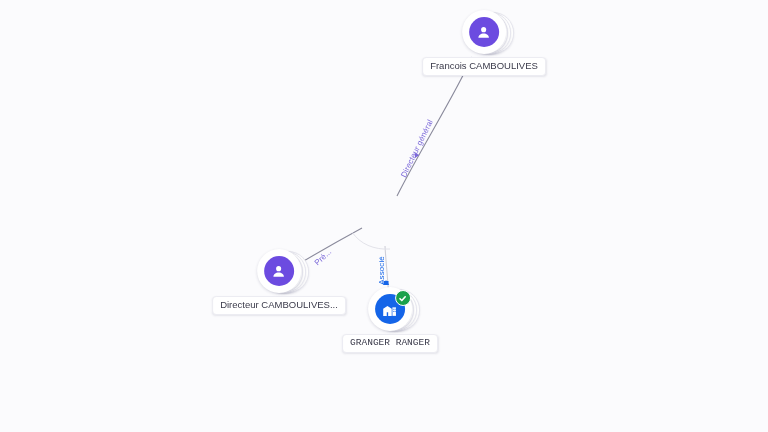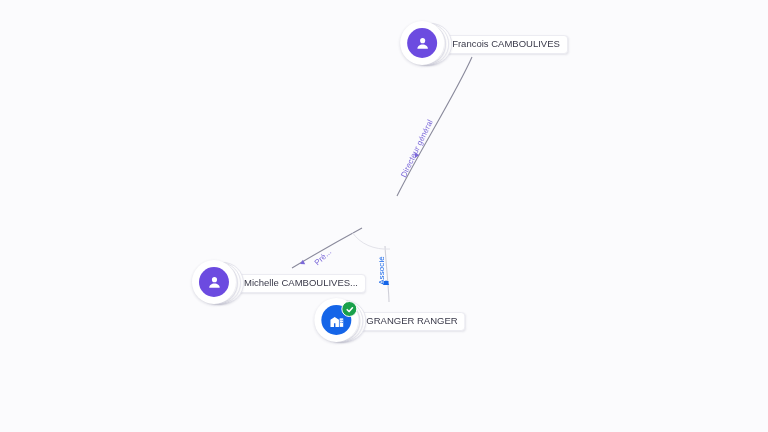--- a/index.html
+++ b/index.html
@@ -30,21 +30,21 @@
     width: 768px;
     height: 432px;
     pointer-events: none;
   }
 
   
   .node {
     position: absolute;
     transform: translate(-50%, -50%);
     display: flex;
-    flex-direction: row;
+    flex-direction: column;
     align-items: center;
   }
 
   
   .stack-wrap {
     position: relative;
     width: 44px;
     height: 44px;
   }
   .stack-card {
@@ -228,24 +228,24 @@
       <div class="stack-card s3"></div>
       <div class="avatar-holder">
         <div class="avatar-disc person">
           <svg width="17" height="17" viewBox="0 0 24 24" fill="#ffffff">
             <circle cx="12" cy="8" r="3.6"></circle>
             <path d="M4.6 19.4c0-3.7 3.3-6 7.4-6s7.4 2.3 7.4 6z"></path>
           </svg>
         </div>
       </div>
     </div>
-    <div class="node-label">Michelle CAMBOULIVES...</div>
+    <div class="node-label">Directeur CAMBOULIVES...</div>
   </div>
 
-  <div class="node" style="left:390px; top:320px;">
+  <div class="node" style="left:390px; top:320px;font-family:Liberation Mono, monospace;">
     <div class="stack-wrap">
       <div class="stack-card s1"></div>
       <div class="stack-card s2"></div>
       <div class="stack-card s3"></div>
       <div class="avatar-holder">
         <div class="avatar-disc company">
           <svg width="17" height="17" viewBox="0 0 24 24" fill="#ffffff">
             <path d="M3 21V11l6-4 6 4v10h-5v-5H8v5z"></path>
             <rect x="16" y="9" width="5" height="12"></rect>
             <rect x="17.2" y="11" width="1.3" height="1.3" fill="#1565e8"></rect>

